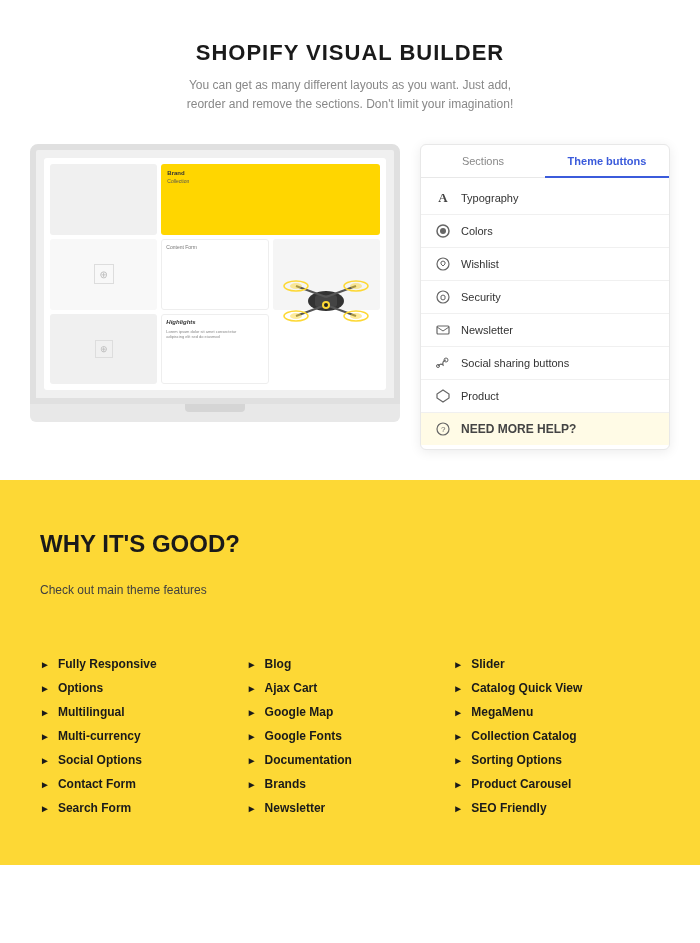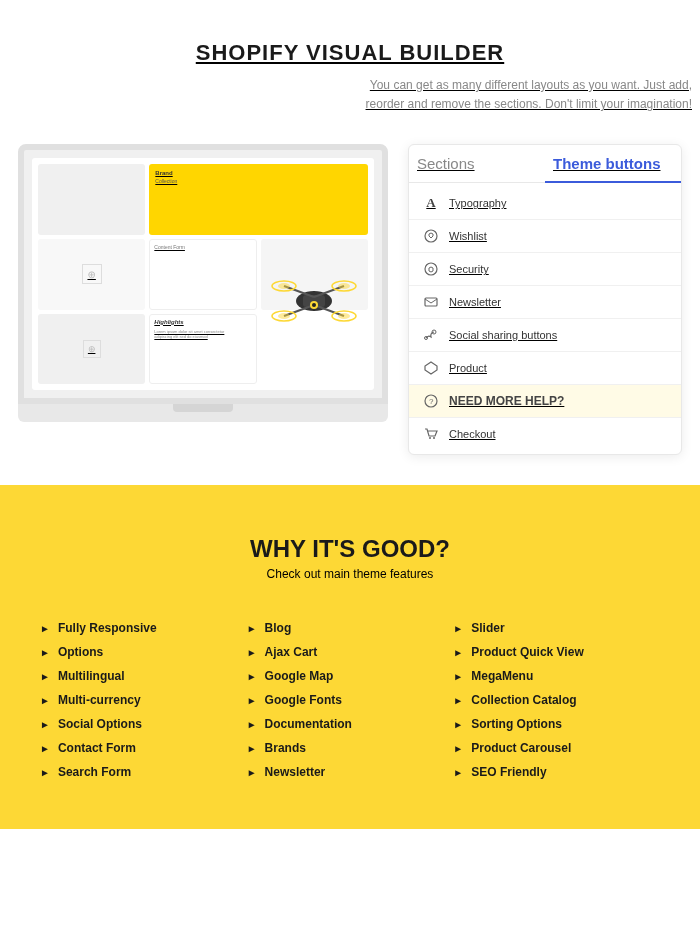--- a/index.html
+++ b/index.html
@@ -5,35 +5,34 @@
     * { margin: 0; padding: 0; box-sizing: border-box; }
     body {
       font-family: 'Helvetica Neue', Arial, sans-serif;
       width: 700px;
       background: #fff;
     }
 
     
     .top-section {
       background: #fff;
-      padding: 40px 8px 30px;
-      text-decoration: underline;
+      padding: 40px 20px 30px;
     }
 
     .hero-title {
       text-align: center;
       font-size: 22px;
       font-weight: 800;
       letter-spacing: 1px;
       color: #1a1a1a;
       margin-bottom: 10px;
     }
 
     .hero-subtitle {
-      text-align: right;
+      text-align: center;
       font-size: 12px;
       color: #888;
       line-height: 1.6;
       margin-bottom: 30px;
     }
 
     .builder-container {
       display: flex;
       gap: 20px;
       padding: 0 10px;
@@ -105,22 +104,23 @@
       box-shadow: 0 2px 12px rgba(0,0,0,0.08);
     }
 
     .panel-tabs {
       display: flex;
       border-bottom: 1px solid #e8e8e8;
     }
 
     .panel-tab {
       flex: 1;
+      text-align: center;
       padding: 10px 8px;
-      font-size: 15px;
+      font-size: 11px;
       color: #888;
       cursor: pointer;
       position: relative;
     }
 
     .panel-tab.active {
       color: #3b5bdb;
       font-weight: 600;
     }
 
@@ -173,32 +173,30 @@
       background: #fffbe6;
     }
 
     
     .bottom-section {
       background: #fdd835;
       padding: 50px 40px 50px;
     }
 
     .why-title {
-      text-align: center;
       font-size: 24px;
       font-weight: 800;
       color: #1a1a1a;
-      margin-bottom: 4px;
+      margin-bottom: 25px;
     }
 
     .why-subtitle {
-      text-align: center;
       font-size: 12px;
-      color: #000000;
-      margin-bottom: 40px;
+      color: #404040;
+      margin-bottom: 60px;
     }
 
     .features-grid {
       display: grid;
       grid-template-columns: 1fr 1fr 1fr;
       gap: 0;
     }
 
     .features-col {
       display: flex;
@@ -303,20 +301,29 @@
       </div>
 
       <div class="panel-items">
         <div class="panel-item">
           <div class="panel-icon" style="font-family: serif; font-size: 13px; font-weight: bold; color: #444;">A</div>
           <span class="panel-item-label">Typography</span>
         </div>
         <div class="panel-item">
           <div class="panel-icon">
             <svg width="14" height="14" viewBox="0 0 14 14">
+                <circle cx="7" cy="7" r="6" fill="none" stroke="#666" stroke-width="1.5"></circle>
+                <circle cx="7" cy="7" r="3" fill="#666"></circle>
+              </svg>
+          </div>
+          <span class="panel-item-label">Colors</span>
+        </div>
+        <div class="panel-item">
+          <div class="panel-icon">
+            <svg width="14" height="14" viewBox="0 0 14 14">
                 <circle cx="7" cy="7" r="6" fill="none" stroke="#666" stroke-width="1.2"></circle>
                 <path d="M5 7 L5 5 L7 4 L9 5 L9 7 L7 9 Z" fill="none" stroke="#666" stroke-width="1"></path>
               </svg>
           </div>
           <span class="panel-item-label">Wishlist</span>
         </div>
         <div class="panel-item">
           <div class="panel-icon">
             <svg width="14" height="14" viewBox="0 0 14 14">
                 <circle cx="7" cy="7" r="6" fill="none" stroke="#666" stroke-width="1.2"></circle>
@@ -354,30 +361,20 @@
         </div>
         <div class="panel-item highlight-row">
           <div class="panel-icon">
             <svg width="14" height="14" viewBox="0 0 14 14">
                 <circle cx="7" cy="7" r="6" fill="none" stroke="#666" stroke-width="1.2"></circle>
                 <text x="5" y="10" font-size="8" fill="#666">?</text>
               </svg>
           </div>
           <span class="panel-item-label" style="font-size:12px; font-weight:600; color:#444;">NEED MORE HELP?</span>
         </div>
-        <div class="panel-item">
-          <div class="panel-icon">
-            <svg width="14" height="14" viewBox="0 0 14 14">
-                <path d="M1 2 L3 2 L5 9 L11 9 L13 4 L4 4" stroke="#666" stroke-width="1.2" fill="none"></path>
-                <circle cx="6" cy="11" r="1" fill="#666"></circle>
-                <circle cx="10" cy="11" r="1" fill="#666"></circle>
-              </svg>
-          </div>
-          <span class="panel-item-label">Checkout</span>
-        </div>
       </div>
     </div>
   </div>
 </div>
 
 <div class="bottom-section">
   <h2 class="why-title">WHY IT'S GOOD?</h2>
   <p class="why-subtitle">Check out main theme features</p>
 
   <div class="features-grid">
@@ -444,21 +441,21 @@
       </div>
     </div>
 
     <div class="features-col">
       <div class="feature-item">
         <span class="feature-arrow">►</span>
         <span>Slider</span>
       </div>
       <div class="feature-item">
         <span class="feature-arrow">►</span>
-        <span>Product Quick View</span>
+        <span>Catalog Quick View</span>
       </div>
       <div class="feature-item">
         <span class="feature-arrow">►</span>
         <span>MegaMenu</span>
       </div>
       <div class="feature-item">
         <span class="feature-arrow">►</span>
         <span>Collection Catalog</span>
       </div>
       <div class="feature-item">

